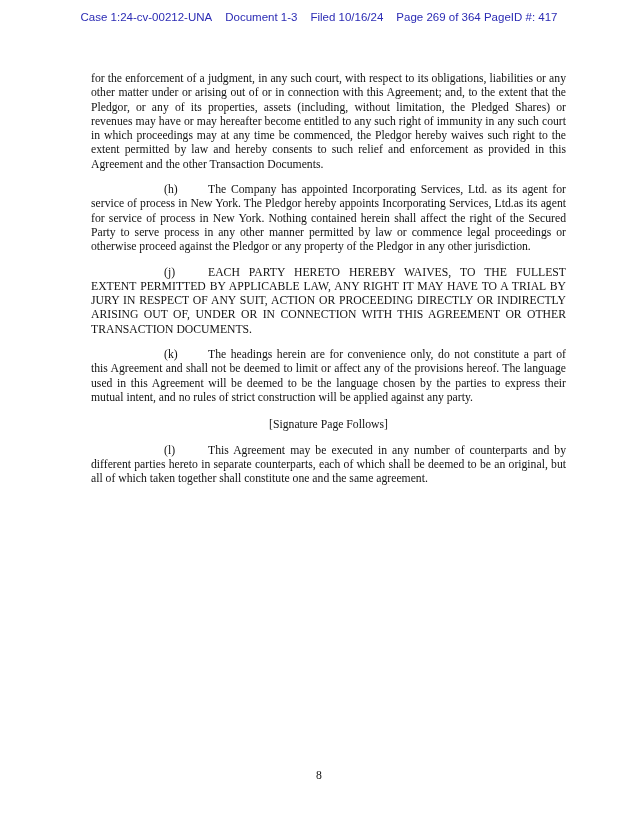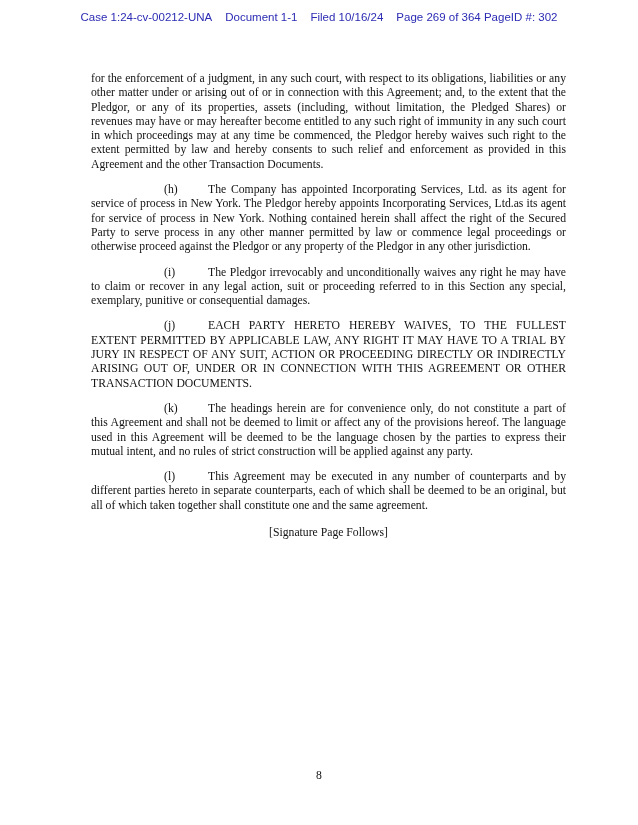--- a/index.html
+++ b/index.html
@@ -65,38 +65,37 @@
     color: #121212;
   }
 </style>
 </head>
 <body>
 
 <div class="page">
 
   <div class="case-header">
     <span>Case 1:24-cv-00212-UNA</span>
-    <span>Document 1-1</span>
+    <span>Document 1-3</span>
     <span>Filed 10/16/24</span>
-    <span>Page 269 of 364 PageID #: 302</span>
+    <span>Page 269 of 364 PageID #: 417</span>
   </div>
 
   <div class="body-block">
 
     <p class="para continuation"><span>for the enforcement of a judgment, in any such court, with respect to its obligations, liabilities or any other matter under or arising out of or in connection with this Agreement; and, to the extent that the Pledgor, or any of its properties, assets (including, without limitation, the Pledged Shares) or revenues may have or may hereafter become entitled to any such right of immunity in any such court in which proceedings may at any time be commenced, the Pledgor hereby waives such right to the extent permitted by law and hereby consents to such relief and enforcement as provided in this Agreement and the other Transaction Documents.</span></p>
 
     <p class="para"><span class="plabel">(h)</span><span>The Company has appointed Incorporating Services, Ltd. as its agent for service of process in New York. The Pledgor hereby appoints Incorporating Services, Ltd.as its agent for service of process in New York. Nothing contained herein shall affect the right of the Secured Party to serve process in any other manner permitted by law or commence legal proceedings or otherwise proceed against the Pledgor or any property of the Pledgor in any other jurisdiction.</span></p>
 
-    <p class="para"><span class="plabel">(i)</span><span>The Pledgor irrevocably and unconditionally waives any right he may have to claim or recover in any legal action, suit or proceeding referred to in this Section any special, exemplary, punitive or consequential damages.</span></p>
 
     <p class="para"><span class="plabel">(j)</span><span>EACH PARTY HERETO HEREBY WAIVES, TO THE FULLEST EXTENT PERMITTED BY APPLICABLE LAW, ANY RIGHT IT MAY HAVE TO A TRIAL BY JURY IN RESPECT OF ANY SUIT, ACTION OR PROCEEDING DIRECTLY OR INDIRECTLY ARISING OUT OF, UNDER OR IN CONNECTION WITH THIS AGREEMENT OR OTHER TRANSACTION DOCUMENTS.</span></p>
 
     <p class="para"><span class="plabel">(k)</span><span>The headings herein are for convenience only, do not constitute a part of this Agreement and shall not be deemed to limit or affect any of the provisions hereof. The language used in this Agreement will be deemed to be the language chosen by the parties to express their mutual intent, and no rules of strict construction will be applied against any party.</span></p>
 
+    <p class="para sig-note">[Signature Page Follows]</p>
+
     <p class="para"><span class="plabel">(l)</span><span>This Agreement may be executed in any number of counterparts and by different parties hereto in separate counterparts, each of which shall be deemed to be an original, but all of which taken together shall constitute one and the same agreement.</span></p>
-
-    <p class="para sig-note">[Signature Page Follows]</p>
 
   </div>
 
   <div class="page-number">8</div>
 
 </div>
 
 </body></html>

